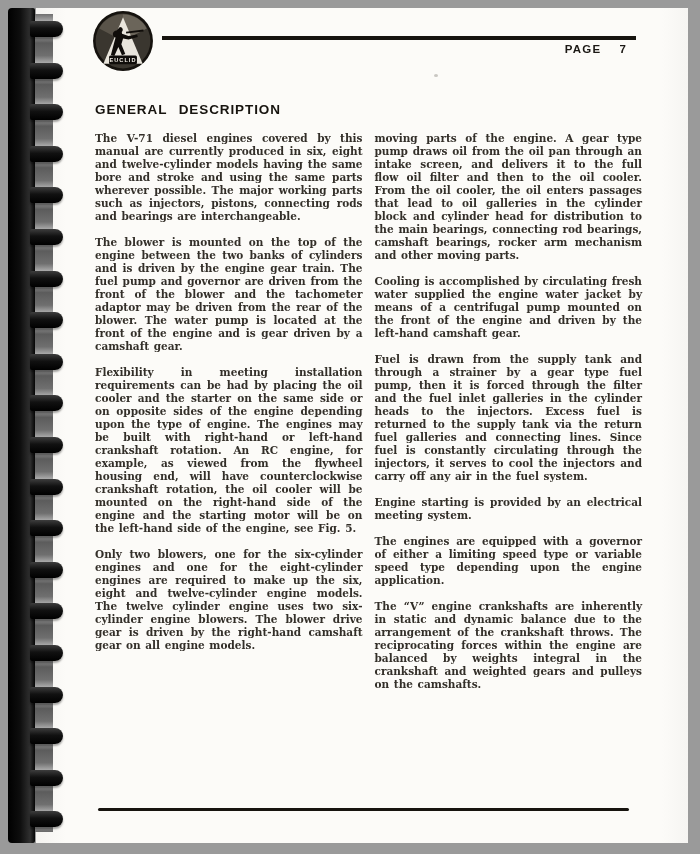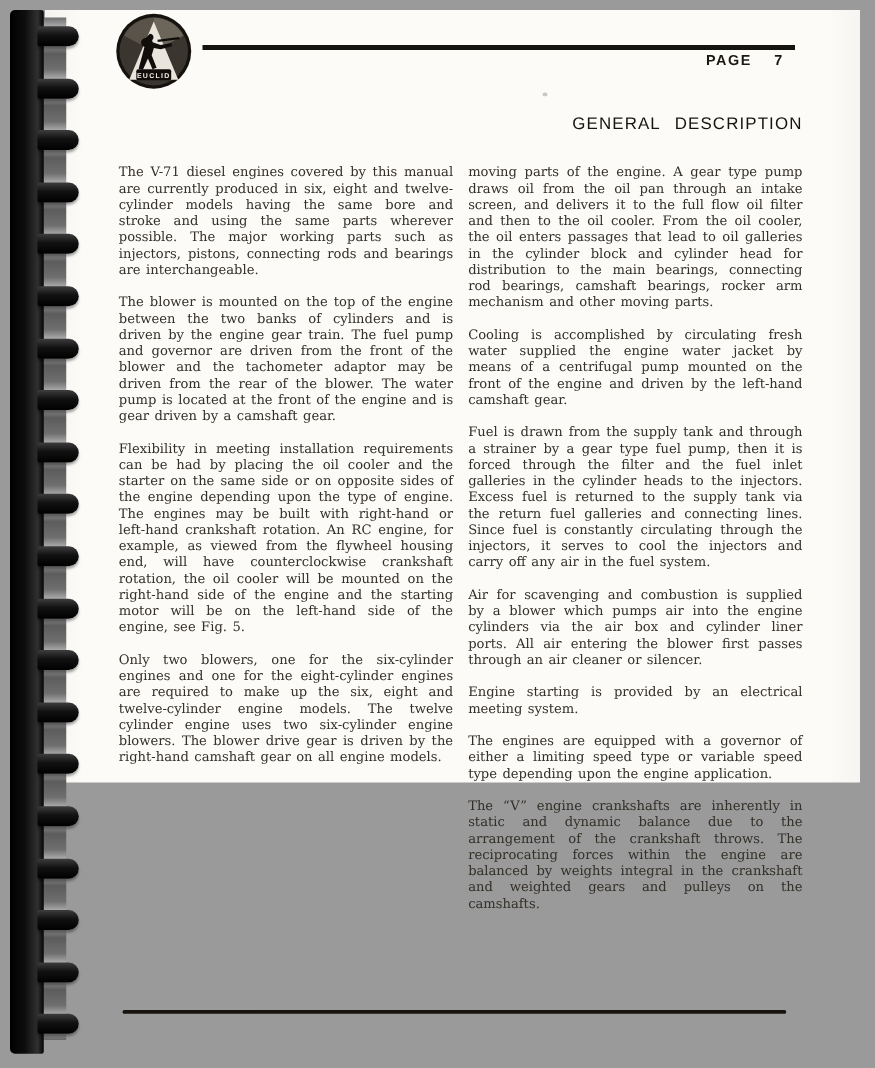--- a/index.html
+++ b/index.html
@@ -7,21 +7,21 @@
     position: relative;
     width: 700px; height: 854px;
     background: #9a9a9a;
     overflow: hidden;
     font-family: "Liberation Sans", sans-serif;
   }
   
   .paper {
     position: absolute;
     left: 36px; top: 8px;
-    width: 652px; height: 618px;
+    width: 652px; height: 835px;
     background: linear-gradient(90deg, #f4f3f0 0px, #fcfbf8 30px, #fcfbf8 96%, #f6f5f2 100%);
   }
   
   .spine {
     position: absolute;
     left: 8px; top: 8px;
     width: 27px; height: 835px;
     background: linear-gradient(90deg, #000 0%, #0e0e0e 45%, #303030 82%, #050505 100%);
     border-radius: 4px 2px 2px 4px;
   }
@@ -52,33 +52,33 @@
   .page-indicator {
     position: absolute;
     top: 35px; right: 61px;
     display: flex; gap: 18px;
     font-weight: 700; font-size: 11.5px;
     letter-spacing: 1.2px;
     color: #1c1915;
   }
   .doc-title {
     position: absolute;
-    left: 59px; right: 46px; top: 83px;
-    text-align: right;
-    font-weight: 400; font-size: 13.5px;
+    left: 59px; right: 46px; top: 94px;
+    text-align: left;
+    font-weight: 700; font-size: 13.5px;
     letter-spacing: 0.9px; word-spacing: 7px;
     color: #17140f;
   }
   
   .columns {
     position: absolute;
     left: 59px; right: 46px; top: 124px;
     display: flex; gap: 12px;
   }
-  .col { flex: 1; }
+  .col { flex: 1; font-weight: bold; }
   .col p {
     margin: 0 0 13px 0;
     font-family: "DejaVu Serif", serif;
     font-size: 10.5px;
     line-height: 13px;
     text-align: justify;
     color: #332f29;
     word-spacing: 1px;
   }
   .col p.gap-before { margin-top: 27px; }
@@ -123,21 +123,20 @@
       <div class="col">
         <p>The V-71 diesel engines covered by this manual are currently produced in six, eight and twelve-cylinder models having the same bore and stroke and using the same parts wherever possible. The major working parts such as injectors, pistons, connecting rods and bearings are interchangeable.</p>
         <p>The blower is mounted on the top of the engine between the two banks of cylinders and is driven by the engine gear train. The fuel pump and governor are driven from the front of the blower and the tachometer adaptor may be driven from the rear of the blower. The water pump is located at the front of the engine and is gear driven by a camshaft gear.</p>
         <p>Flexibility in meeting installation requirements can be had by placing the oil cooler and the starter on the same side or on opposite sides of the engine depending upon the type of engine. The engines may be built with right-hand or left-hand crankshaft rotation. An RC engine, for example, as viewed from the flywheel housing end, will have counterclockwise crankshaft rotation, the oil cooler will be mounted on the right-hand side of the engine and the starting motor will be on the left-hand side of the engine, see Fig. 5.</p>
         <p>Only two blowers, one for the six-cylinder engines and one for the eight-cylinder engines are required to make up the six, eight and twelve-cylinder engine models. The twelve cylinder engine uses two six-cylinder engine blowers. The blower drive gear is driven by the right-hand camshaft gear on all engine models.</p>
       </div>
       <div class="col">
         <p>moving parts of the engine. A gear type pump draws oil from the oil pan through an intake screen, and delivers it to the full flow oil filter and then to the oil cooler. From the oil cooler, the oil enters passages that lead to oil galleries in the cylinder block and cylinder head for distribution to the main bearings, connecting rod bearings, camshaft bearings, rocker arm mechanism and other moving parts.</p>
         <p>Cooling is accomplished by circulating fresh water supplied the engine water jacket by means of a centrifugal pump mounted on the front of the engine and driven by the left-hand camshaft gear.</p>
         <p>Fuel is drawn from the supply tank and through a strainer by a gear type fuel pump, then it is forced through the filter and the fuel inlet galleries in the cylinder heads to the injectors. Excess fuel is returned to the supply tank via the return fuel galleries and connecting lines. Since fuel is constantly circulating through the injectors, it serves to cool the injectors and carry off any air in the fuel system.</p>
-        <p>Air for scavenging and combustion is supplied by a blower which pumps air into the engine cylinders via the air box and cylinder liner ports. All air entering the blower first passes through an air cleaner or silencer.</p>
         <p>Engine starting is provided by an electrical meeting system.</p>
         <p>The engines are equipped with a governor of either a limiting speed type or variable speed type depending upon the engine application.</p>
         <p>The “V” engine crankshafts are inherently in static and dynamic balance due to the arrangement of the crankshaft throws. The reciprocating forces within the engine are balanced by weights integral in the crankshaft and weighted gears and pulleys on the camshafts.</p>
       </div>
     </div>
 
     <div class="rule footer"></div>
   </div>
 
   <div class="comb-back"></div>

